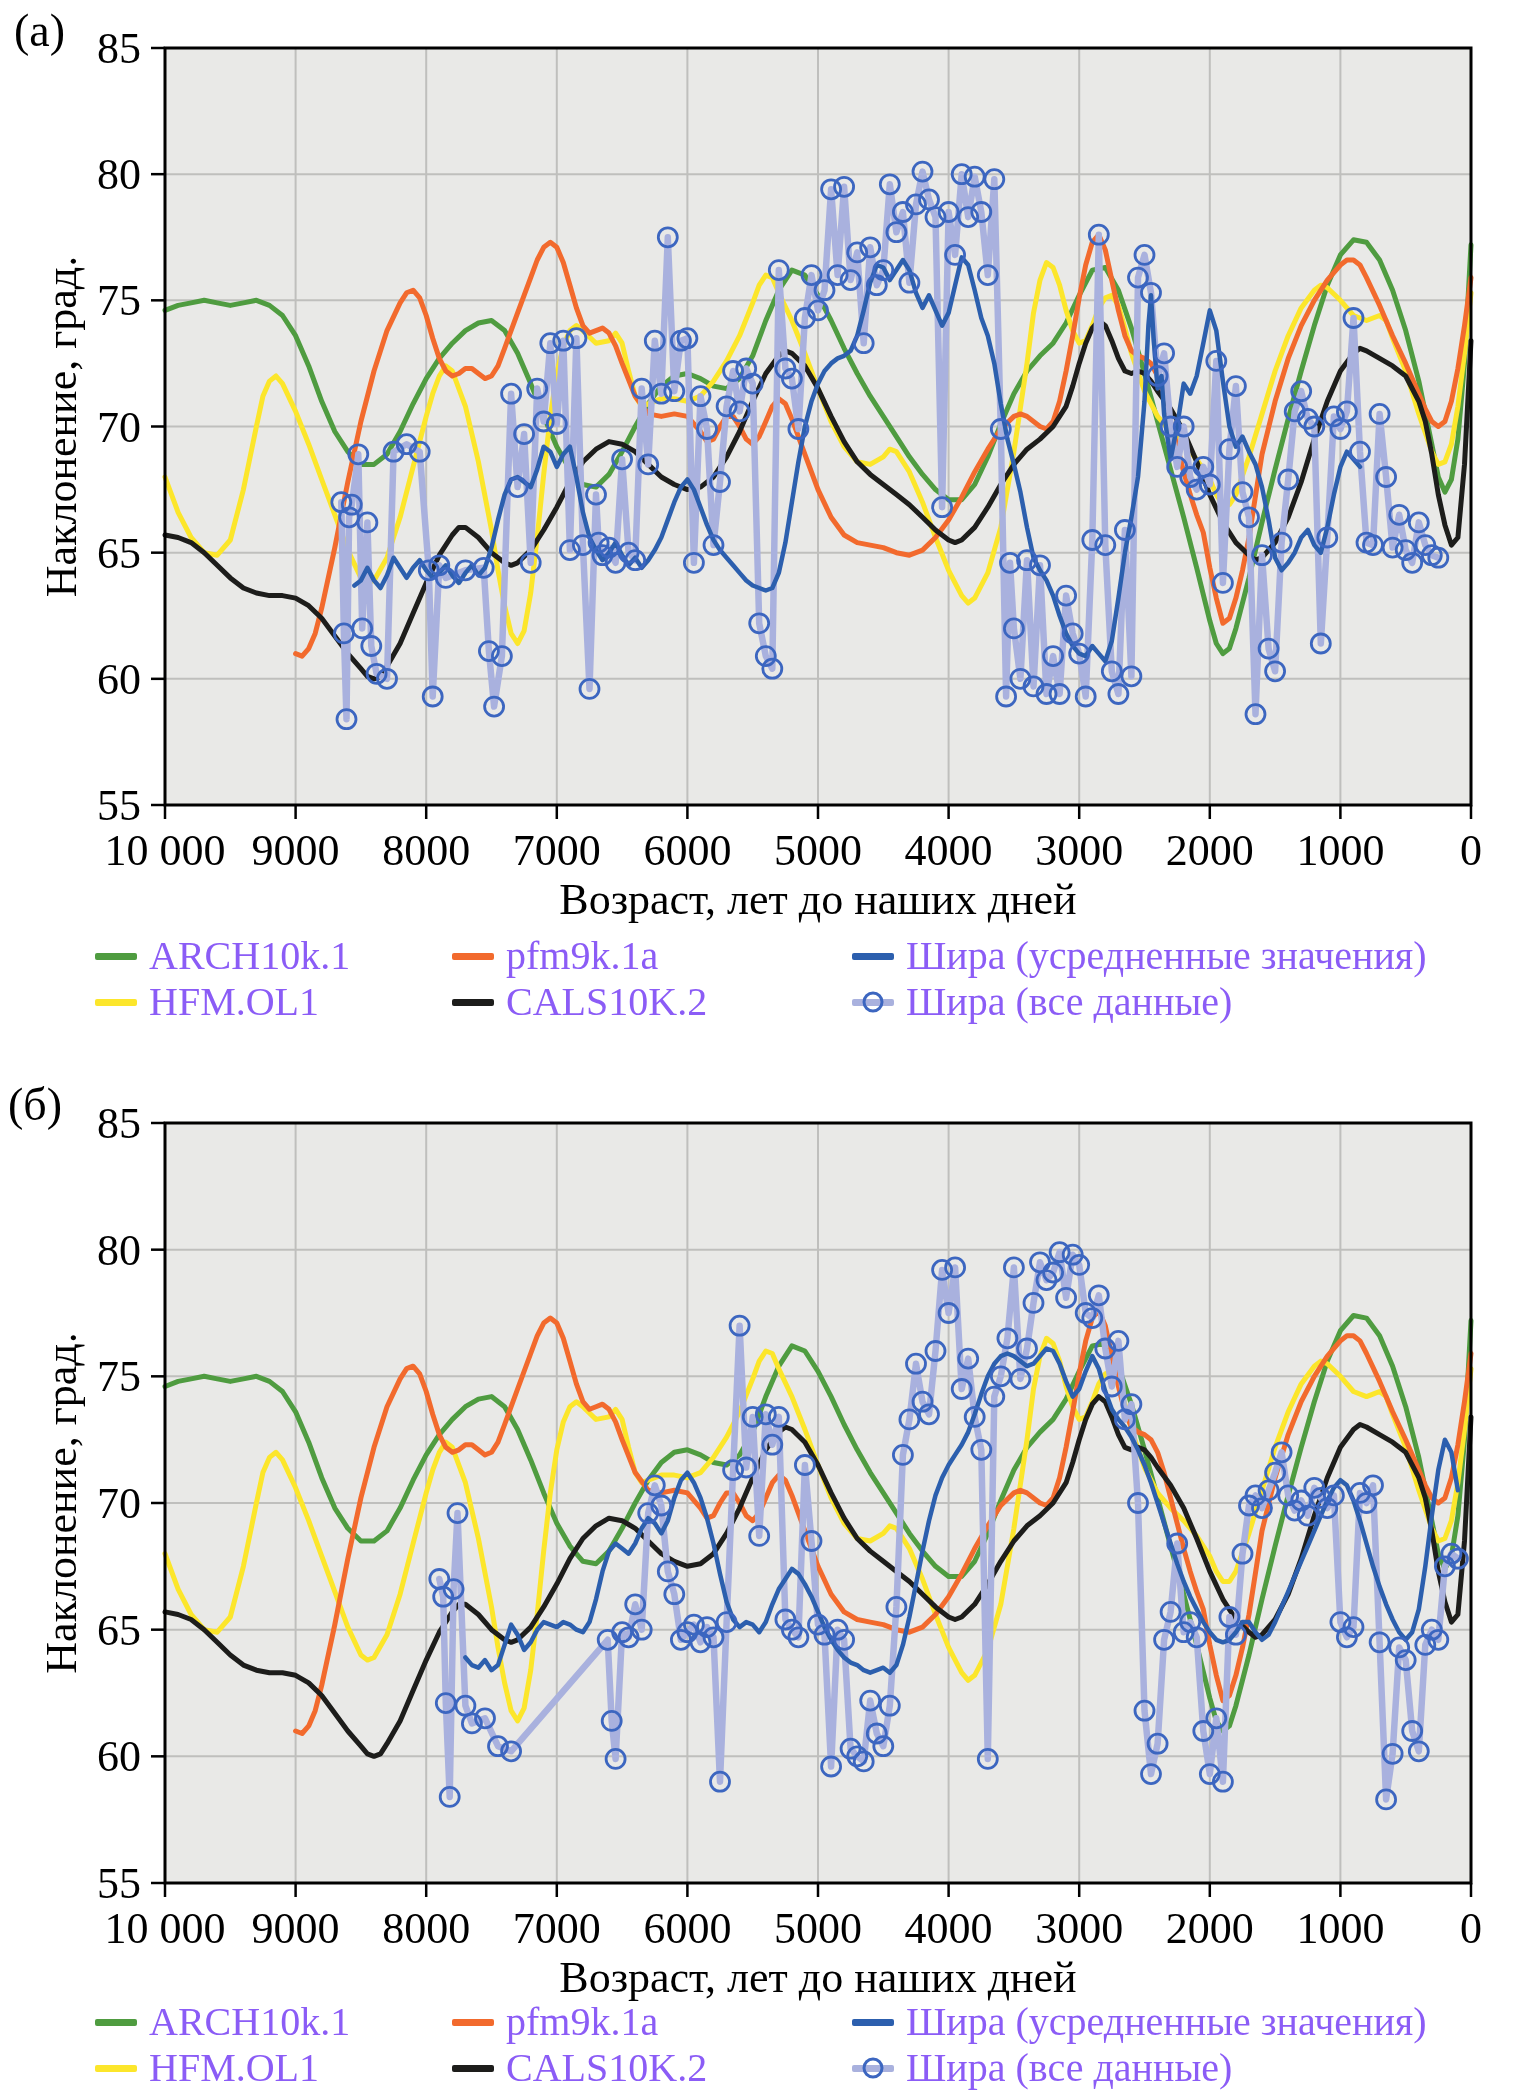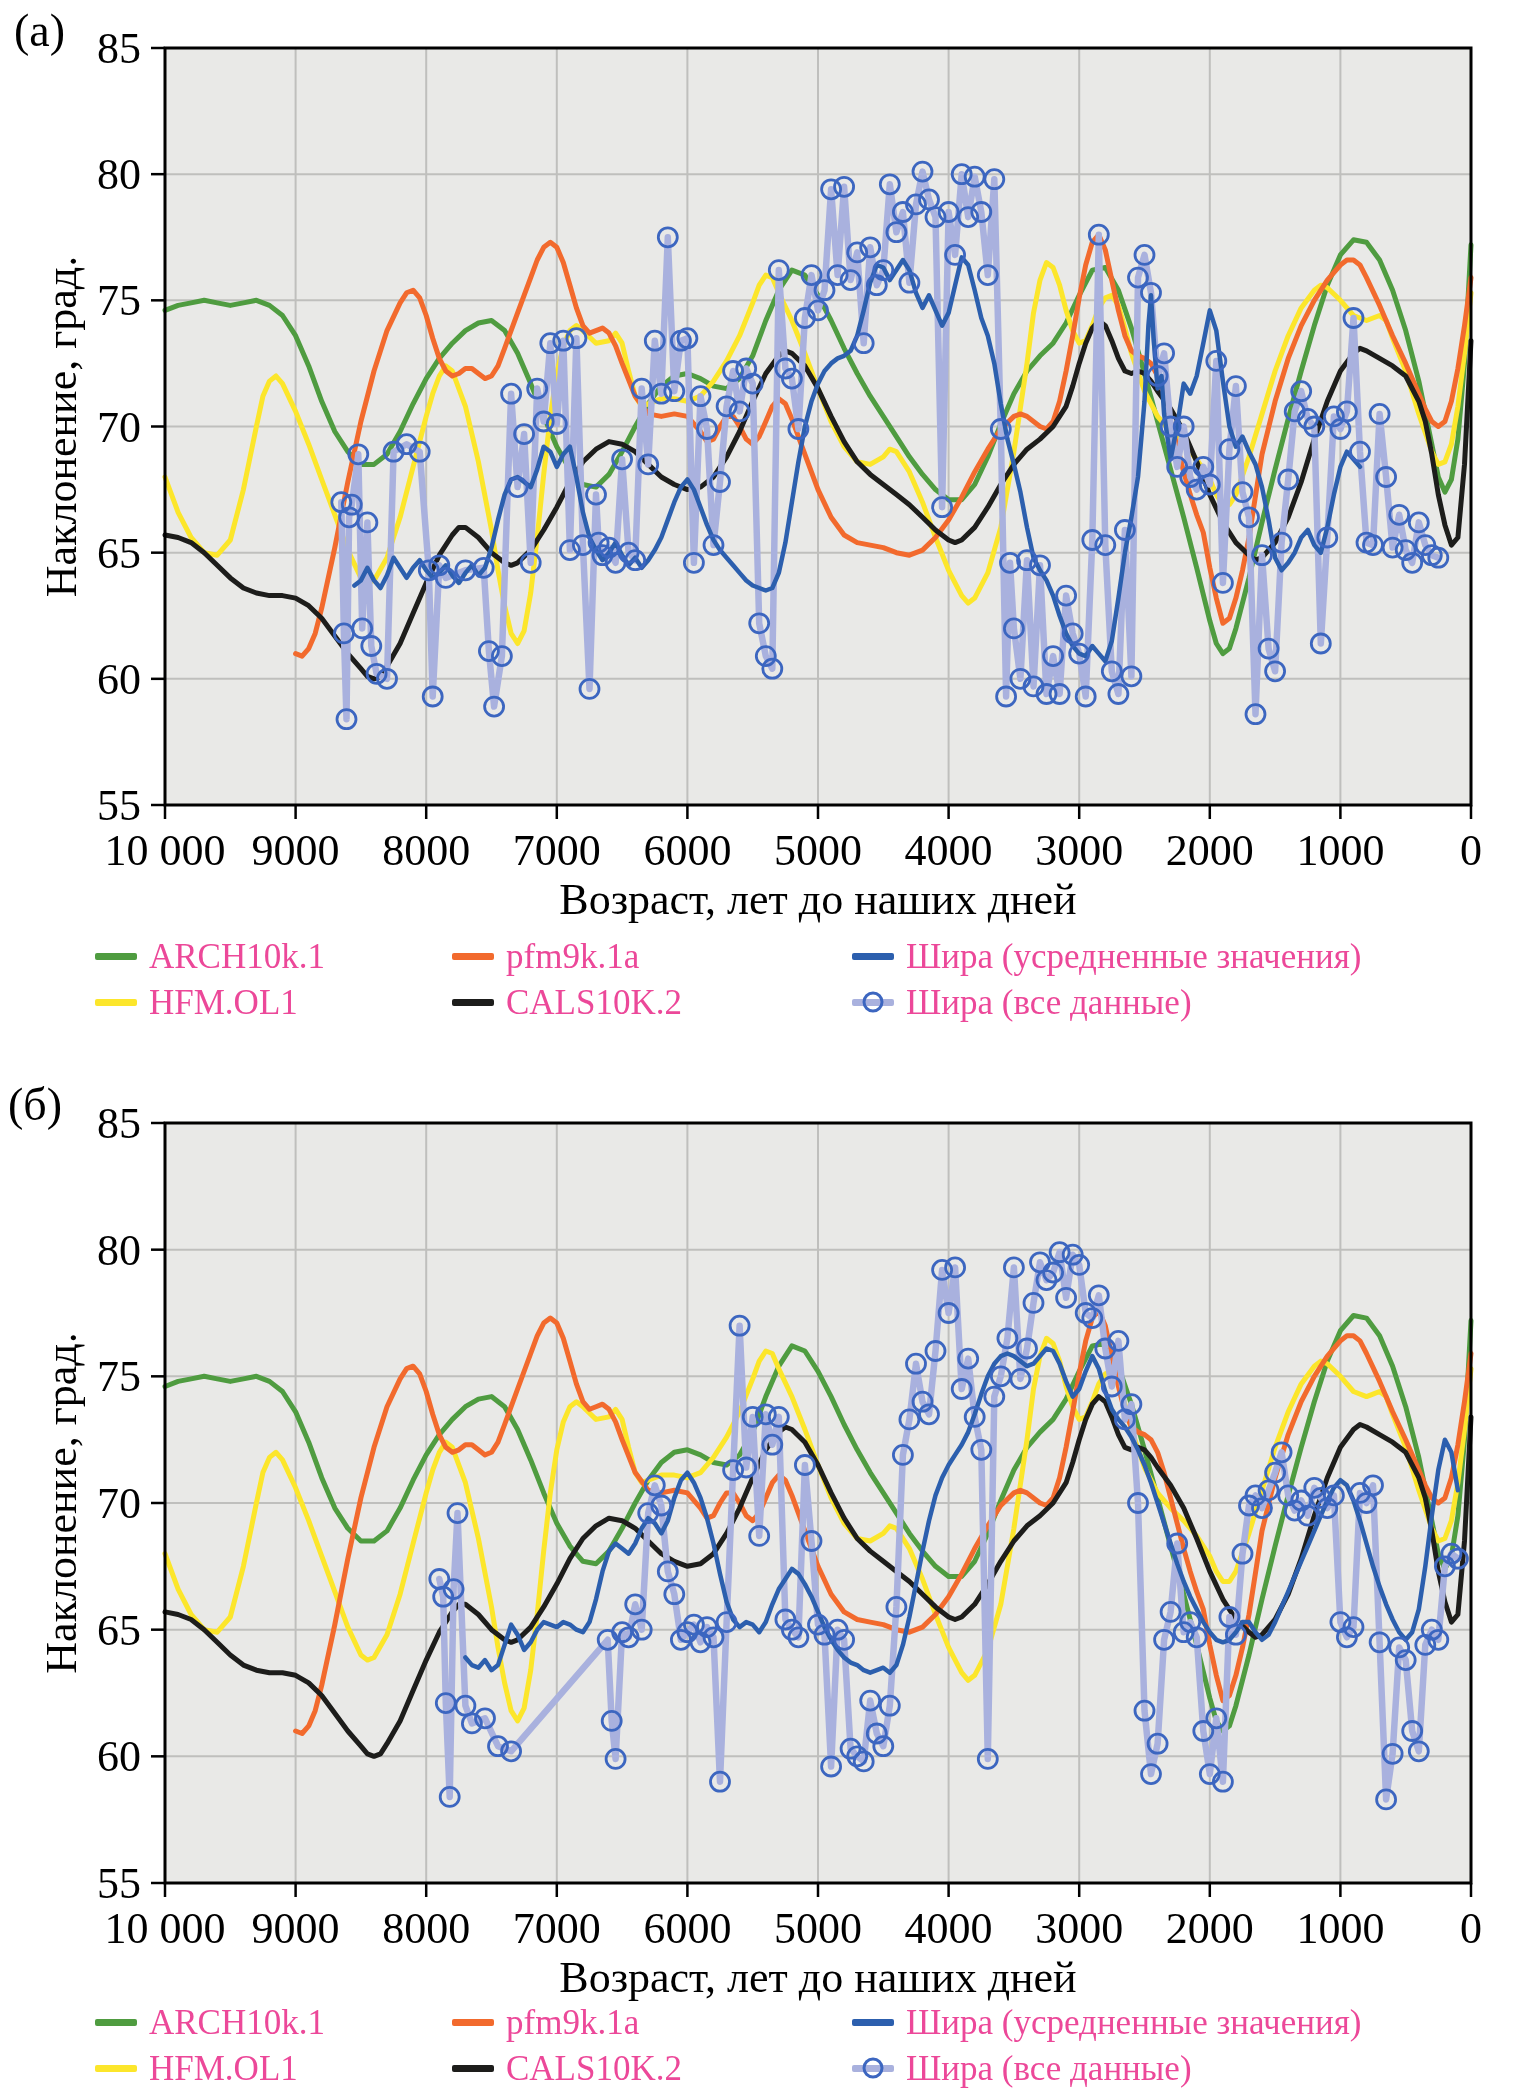--- a/index.html
+++ b/index.html
@@ -2,21 +2,21 @@
 <html><head>
 <meta charset="utf-8">
 <style>
   html,body{margin:0;padding:0;background:#fff;}
   #figure{position:relative;width:1515px;height:2099px;background:#fff;font-family:"Liberation Serif",serif;overflow:hidden;}
   #chart-svg{position:absolute;left:0;top:0;}
   .legend{position:absolute;left:95px;width:1390px;display:grid;grid-template-columns:357px 400px 1fr;grid-auto-rows:46px;align-items:center;}
   .legend-item{display:flex;align-items:center;white-space:nowrap;}
   .sw{display:inline-block;width:42px;height:7px;border-radius:2px;margin-right:12px;flex:0 0 auto;position:relative;}
   .sw-circle{position:absolute;left:50%;top:50%;width:15px;height:15px;transform:translate(-50%,-50%);border:3px solid #3c66c0;border-radius:50%;background:transparent;}
-  .lbl{font-size:35px;color:#ec4899;line-height:1;}
+  .lbl{font-size:40px;color:#8b5cf6;line-height:1;}
 </style>
 </head>
 <body>
 
 <div id="figure">
   <svg id="chart-svg" width="1515" height="2099" viewBox="0 0 1515 2099">
       <rect x="165" y="48" width="1306" height="757" fill="#e9e9e7"></rect>
       <line x1="295.6" y1="48" x2="295.6" y2="805" stroke="#bfbfbd" stroke-width="2"></line>
       <line x1="426.2" y1="48" x2="426.2" y2="805" stroke="#bfbfbd" stroke-width="2"></line>
       <line x1="556.8" y1="48" x2="556.8" y2="805" stroke="#bfbfbd" stroke-width="2"></line>

